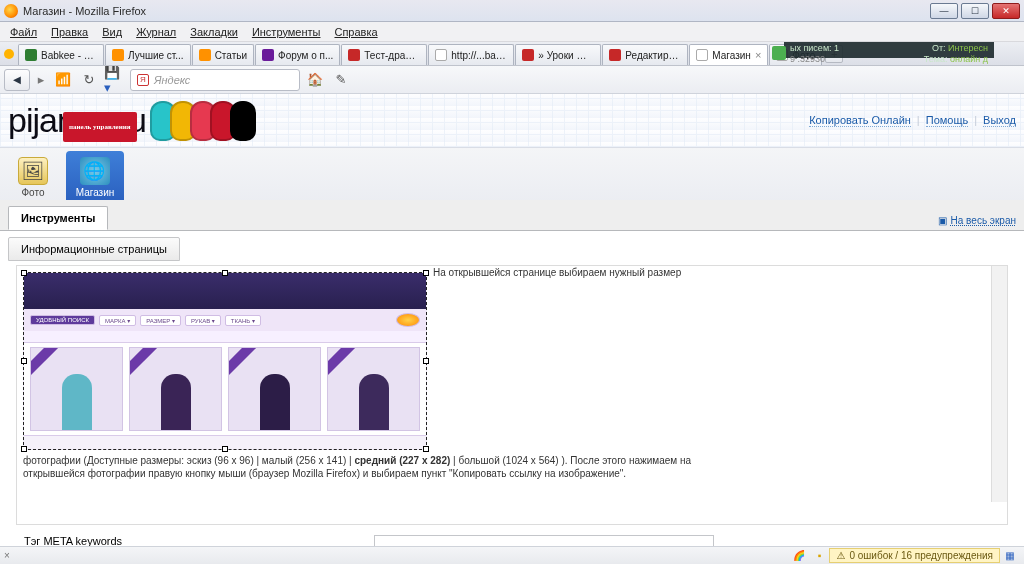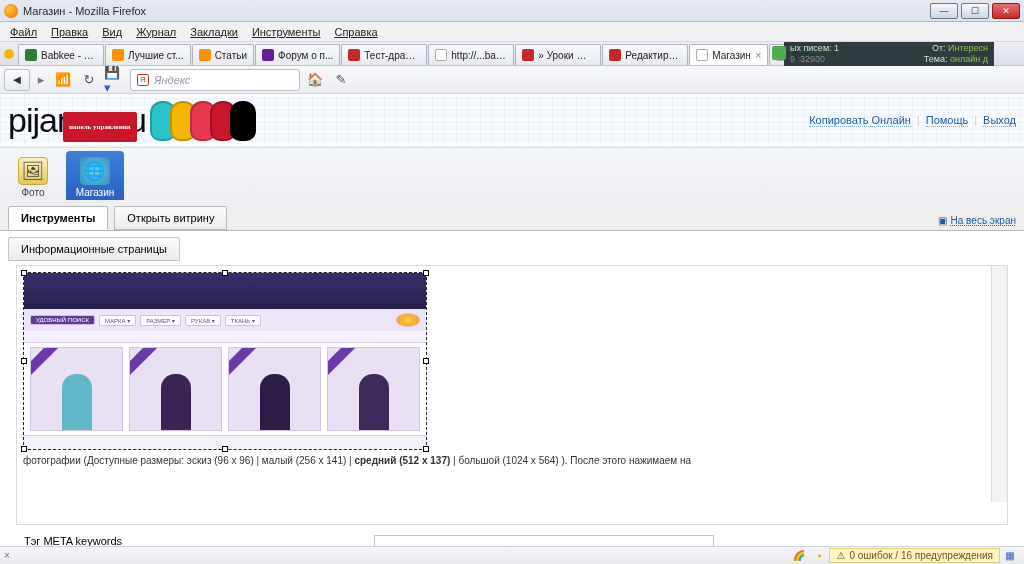--- a/index.html
+++ b/index.html
@@ -21,21 +21,21 @@
 .tab { height: 21px; border: 1px solid #aeb4c0; border-bottom: none; border-radius: 2px 2px 0 0; background: linear-gradient(#f8f9fb,#e6e9ef); display: flex; align-items: center; padding: 0 6px; margin-right: 1px; font-size: 10px; color: #222; max-width: 86px; overflow: hidden; white-space: nowrap; }
 .tab.active { background: #fff; }
 .tab .fav { width: 12px; height: 12px; margin-right: 4px; flex-shrink: 0; border-radius: 2px; }
 .tab .x { margin-left: 4px; color: #888; font-size: 11px; }
 .tab .lbl { overflow: hidden; text-overflow: ellipsis; }
 .fav.red { background: #c62828; }
 .fav.ora { background: #ff9100; }
 .fav.grn { background: #2e7d32; }
 .fav.pur { background: #6a1b9a; }
 .fav.page { background: #fff; border: 1px solid #aaa; }
-.overlay-box { position: absolute; right: 30px; top: 0; height: 24px; width: 210px; background: rgba(32,44,48,.92); color: #c8e6c9; font-size: 9px; padding: 1px 6px; line-height: 11px; }
+.overlay-box { position: absolute; right: 30px; top: 0; height: 16px; width: 210px; background: rgba(32,44,48,.92); color: #c8e6c9; font-size: 9px; padding: 1px 6px; line-height: 11px; }
 .overlay-box .badge { position:absolute; left:-12px; top:4px; width:14px; height:14px; background:#4caf50; border-radius:2px; }
 .tabbar .plus { width:18px; height:18px; align-self:center; margin-left:2px; border:1px solid #b5b9c2; border-radius:2px; background:linear-gradient(#fafafa,#e4e7ed); text-align:center; line-height:16px; color:#666; }
 
 .urlbar { height: 28px; background: linear-gradient(#f7f8fa,#ebedf2); border-bottom: 1px solid #cfd3db; display: flex; align-items: center; padding: 0 4px; gap: 4px; }
 .navbtn { width: 26px; height: 22px; border: 1px solid #b8bcc6; border-radius: 3px; background: linear-gradient(#fdfdfe,#e8eaef); display: flex; align-items: center; justify-content: center; color: #2a3544; font-size: 13px; }
 .navbtn.sm { width: 14px; border: none; background: none; color: #777; }
 .url-input { flex: 1; height: 22px; border: 1px solid #b8bcc6; border-radius: 3px; background: #fff; display: flex; align-items: center; padding: 0 6px; color: #777; font-size: 11px; }
 .url-input .host { color: #222; }
 .url-input .star { margin-left: auto; color: #ccc; }
 .search-input { width: 170px; height: 22px; border: 1px solid #b8bcc6; border-radius: 3px; background: #fff; display: flex; align-items: center; padding: 0 6px; color: #999; font-style: italic; }
@@ -217,21 +217,20 @@
     </div>
     <div class="module active">
       <div class="mico shop">🌐</div>
       <span>Магазин</span>
     </div>
   </div>
 
 <div class="content-zone">
   <div class="tabs-row">
     <div class="maintab active">Инструменты</div>
-    <div class="maintab">Открыть витрину</div>
     <div class="fullscreen-link">▣ <span>На весь экран</span></div>
   </div>
   <div class="subtab-row">
     <div class="subtab">Информационные страницы</div>
   </div>
 
   <div style="background:#fff; padding:4px 8px 0; height:calc(100% - 58px); overflow:hidden;">
     <div class="editor-cell">
       <div class="editor-scroll"></div>
 
@@ -269,21 +268,23 @@
           <span class="handle" style="top:-3px;left:50%;margin-left:-3px"></span>
           <span class="handle" style="top:-3px;right:-3px"></span>
         <span class="handle" style="top:50%;left:-3px;margin-top:-3px"></span>
           <span class="handle" style="top:50%;right:-3px;margin-top:-3px"></span>
         <span class="handle" style="bottom:-3px;left:-3px"></span>
           <span class="handle" style="bottom:-3px;left:50%;margin-left:-3px"></span>
           <span class="handle" style="bottom:-3px;right:-3px"></span>
       </div>
 
       <div class="editor-text">
-        <span>фотографии (Доступные размеры:  эскиз (96 x 96) |  малый (256 x 141) |  </span><b>средний (512 x 137)</b><span> |  большой (1024 x 564)  ). После этого нажимаем на</span><br>
+        <span style="position:absolute; top:-188px; left:410px; width:280px;">На открывшейся странице выбираем нужный размер</span>
+        <span>фотографии (Доступные размеры:  эскиз (96 x 96) |  малый (256 x 141) |  </span><b>средний (227 x 282)</b><span> |  большой (1024 x 564)  ). После этого нажимаем на</span><br>
+        <span>открывшейся фотографии правую кнопку мыши (браузер Mozilla Firefox) и выбираем пункт "Копировать ссылку на изображение".</span>
       </div>
 
     </div>
 
     <div class="form-row">
       <label>Тэг META keywords</label>
       <input type="text" style="">
     </div>
   </div>
 </div>

